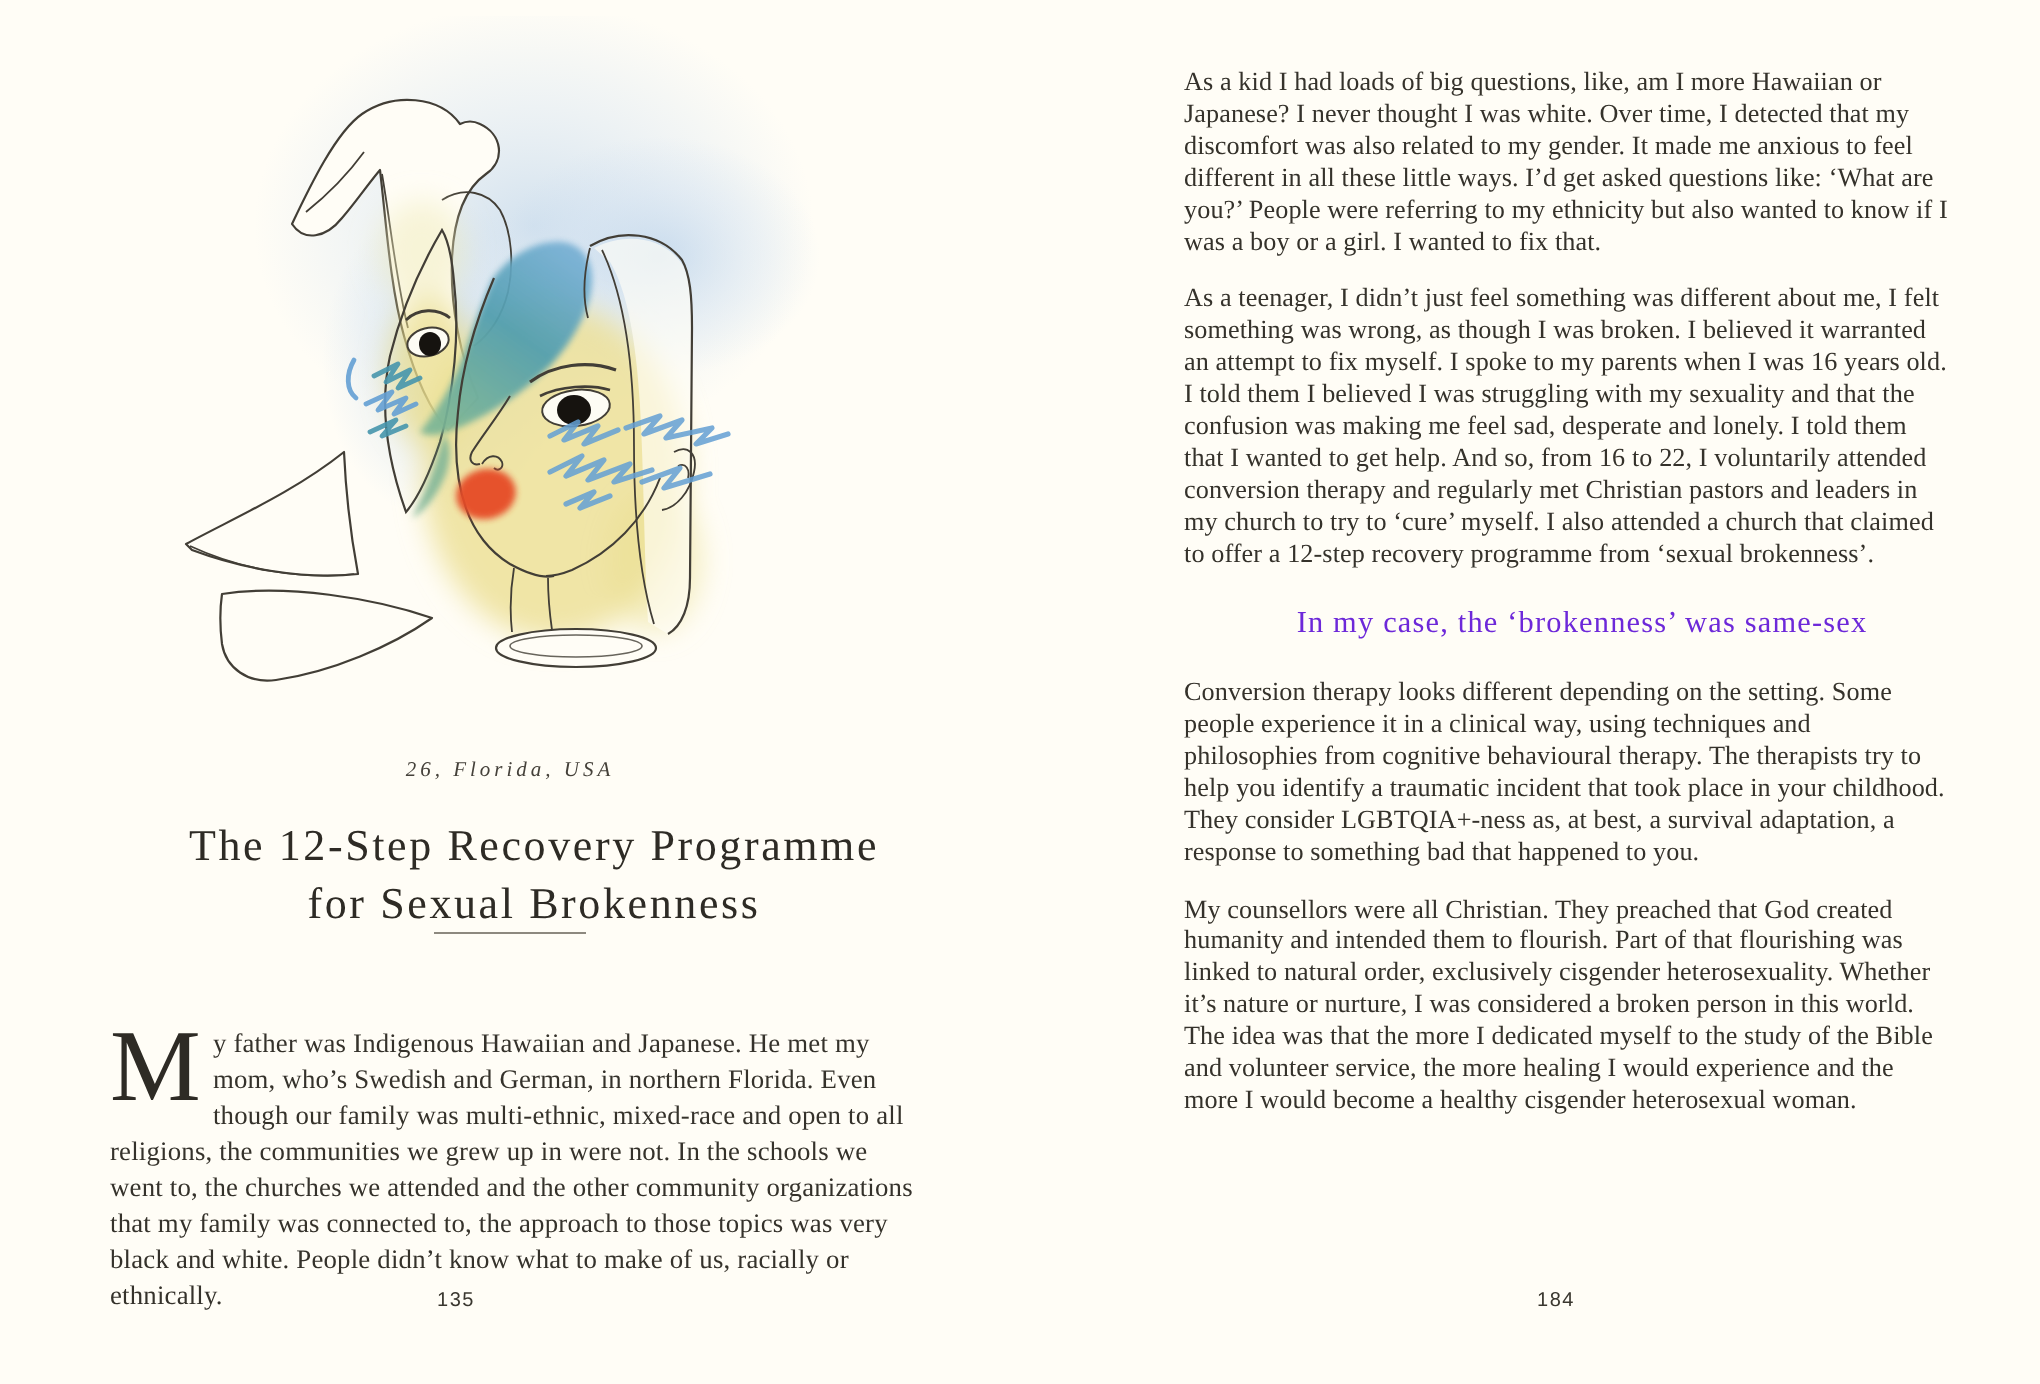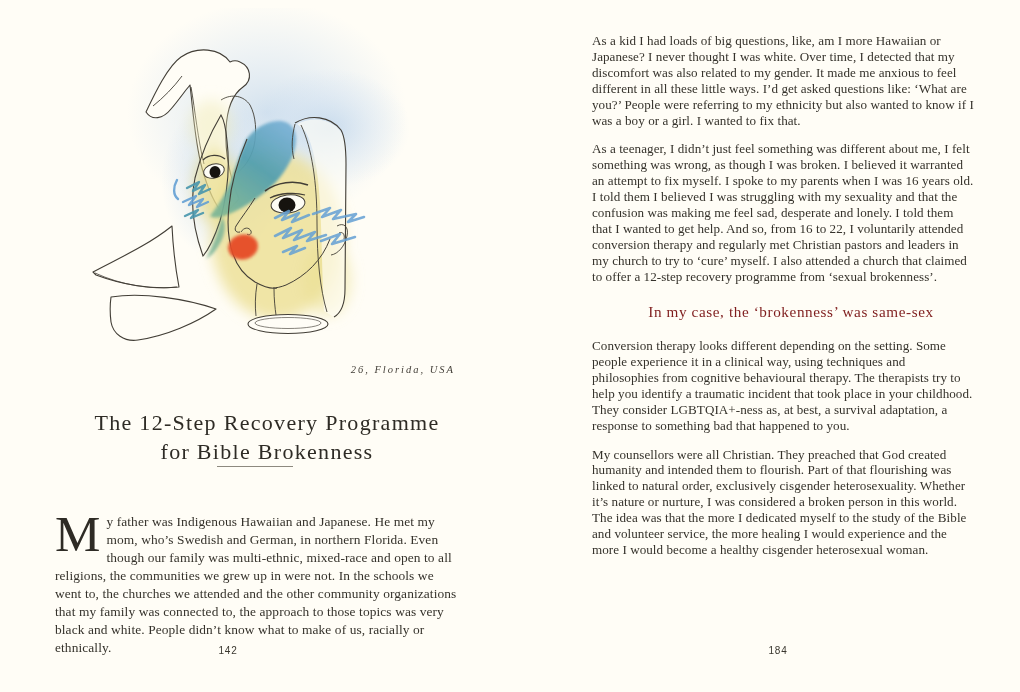--- a/index.html
+++ b/index.html
@@ -5,40 +5,40 @@
   html,body{margin:0;padding:0;}
   body{width:1020px;height:692px;overflow:hidden;background:#e9e6de;}
   .spread{position:relative;width:1020px;height:692px;background:#fffdf6;
           font-family:"Liberation Serif","DejaVu Serif",serif;color:#35322b;}
   .page{position:absolute;top:0;width:510px;height:692px;}
   .page.left{left:0;}
   .page.right{left:510px;}
 
   
   .illustration{position:absolute;left:25px;top:8px;width:420px;height:350px;}
-  .location{position:absolute;left:55px;top:364px;width:400px;text-align:right;
+  .location{position:absolute;left:55px;top:380px;width:400px;text-align:center;
             font-style:italic;font-size:10.5px;letter-spacing:2px;color:#45413a;}
   .title{position:absolute;left:20px;top:396px;width:470px;margin:12px;text-align:center;
          font-weight:400;font-size:22px;line-height:29px;letter-spacing:1.3px;color:#2e2b25;}
   .rule{position:absolute;left:217px;top:466px;width:76px;border-top:1px solid #8d897f;}
   .body-left{position:absolute;left:55px;top:500px;width:404px;
              font-size:13.4px;line-height:17.9px;letter-spacing:.1px;text-align:left;}
   .dropcap{float:left;font-size:51px;line-height:39px;padding:2px 6px 0 0;color:#2e2b25;}
   .pagenum{position:absolute;top:645px;width:34px;text-align:center;
            font-family:"Liberation Sans","DejaVu Sans",sans-serif;
            font-size:10px;letter-spacing:.8px;color:#3a372f;}
   .pagenum.pn-left{left:211px;}
   .pagenum.pn-right{left:251px;}
 
   
   .body-right{position:absolute;left:82px;top:33px;width:398px;
               font-size:13.1px;line-height:15.9px;letter-spacing:.05px;}
   .body-right p{margin:0 16px 13px 0;}
   .pullquote{margin:17px 10px 16px 10px;text-align:center;
-             font-size:15.2px;line-height:20.5px;letter-spacing:.6px;color:#7f1d1d;}
+             font-size:15.2px;line-height:20.5px;letter-spacing:.6px;color:#6d28d9;}
 </style>
 </head>
 <body>
 
 <div class="spread">
 
   <div class="page left">
 
     <svg class="illustration" viewBox="0 0 420 350" xmlns="http://www.w3.org/2000/svg">
       <defs>
@@ -149,28 +149,28 @@
         <path d="M68,264 C92,251 122,238 147,218 C148,240 151,263 154,279 C126,282 95,276 71,267 Z"></path>
         <path d="M70,265 C96,277 126,282 152,279" fill="none" stroke-width="0.8"></path>
         <path d="M86,289 C118,284 162,291 191,301 C171,315 141,328 113,332 C99,334 88,326 86,314 C85,306 85,296 86,289 Z"></path>
       </g>
     </svg>
 
     <div class="location">26, Florida, USA</div>
 
     <h1 class="title">
       <span>The 12-Step Recovery Programme</span><br>
-      <span>for Bible Brokenness</span>
+      <span>for Sexual Brokenness</span>
     </h1>
 
     <div class="rule"></div>
 
     <p class="body-left"><span class="dropcap">M</span><span>y father was Indigenous Hawaiian and Japanese. He met my mom, who’s Swedish and German, in northern Florida. Even though our family was multi-ethnic, mixed-race and open to all religions, the communities we grew up in were not. In the schools we went to, the churches we attended and the other community organizations that my family was connected to, the approach to those topics was very black and white. People didn’t know what to make of us, racially or ethnically.</span></p>
 
-    <div class="pagenum pn-left">142</div>
+    <div class="pagenum pn-left">135</div>
   </div>
 
   <div class="page right">
     <div class="body-right">
       <p>As a kid I had loads of big questions, like, am I more Hawaiian or Japanese? I never thought I was white. Over time, I detected that my discomfort was also related to my gender. It made me anxious to feel different in all these little ways. I’d get asked questions like: ‘What are you?’ People were referring to my ethnicity but also wanted to know if I was a boy or a girl. I wanted to fix that.</p>
       <p>As a teenager, I didn’t just feel something was different about me, I felt something was wrong, as though I was broken. I believed it warranted an attempt to fix myself. I spoke to my parents when I was 16 years old. I told them I believed I was struggling with my sexuality and that the confusion was making me feel sad, desperate and lonely. I told them that I wanted to get help. And so, from 16 to 22, I voluntarily attended conversion therapy and regularly met Christian pastors and leaders in my church to try to ‘cure’ myself. I also attended a church that claimed to offer a 12-step recovery programme from ‘sexual brokenness’.</p>
       <div class="pullquote">
         <span>In my case, the ‘brokenness’ was same-sex</span><br>
       </div>
       <p>Conversion therapy looks different depending on the setting. Some people experience it in a clinical way, using techniques and philosophies from cognitive behavioural therapy. The therapists try to help you identify a traumatic incident that took place in your childhood. They consider LGBTQIA+-ness as, at best, a survival adaptation, a response to something bad that happened to you.</p>

